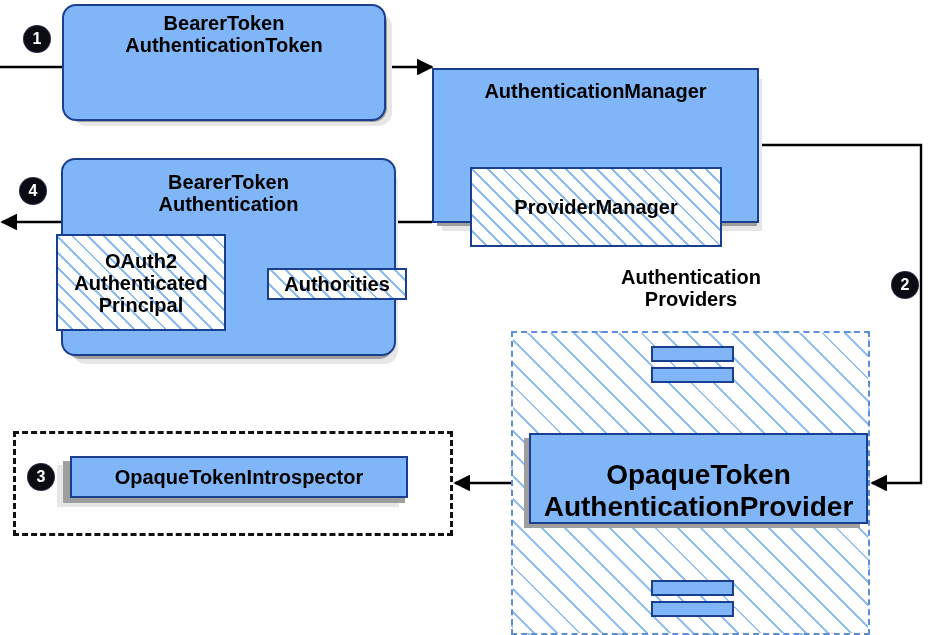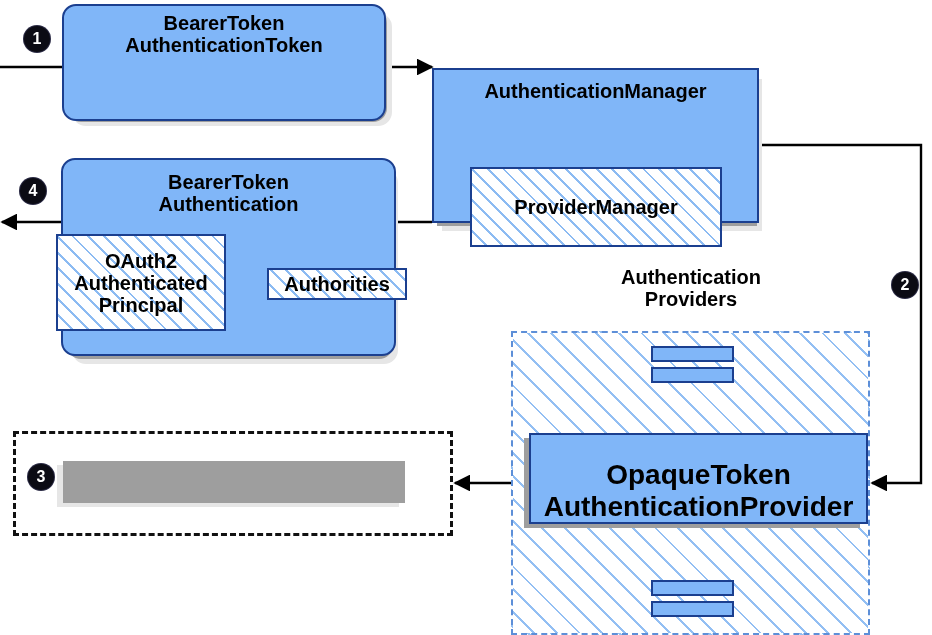--- a/index.html
+++ b/index.html
@@ -197,20 +197,23 @@
     <span>OAuth2
 Authenticated
 Principal</span>
   </div>
   <div class="hatch-box" style="left:248px; top:268px; width:140px; height:32px; font-size:20px;margin-left:19px;">
     <span>Authorities</span>
   </div>
 
   <div class="shadow2" style="left:57px; top:465px; width:342px; height:42px;"></div>
   <div class="shadow" style="left:63px; top:461px; width:342px; height:42px;"></div>
+  <div class="node" style="left:70px; top:456px; width:338px; height:42px; justify-content:center;">
+    <div class="node-title" style="font-size:20px;">OpaqueTokenIntrospector</div>
+  </div>
 
   <div class="shadow2" style="left:518px; top:442px; width:336px; height:90px;"></div>
   <div class="shadow" style="left:524px; top:438px; width:336px; height:90px;"></div>
   <div class="node" style="left:529px; top:433px; width:339px; height:91px; justify-content:center;">
     <div class="node-title" style="font-size:28px;margin-top:24px;">OpaqueToken
 AuthenticationProvider</div>
   </div>
 
   <div class="bar" style="left:651px; top:346px; width:83px; height:16px;"></div>
   <div class="bar" style="left:651px; top:367px; width:83px; height:16px;"></div>

